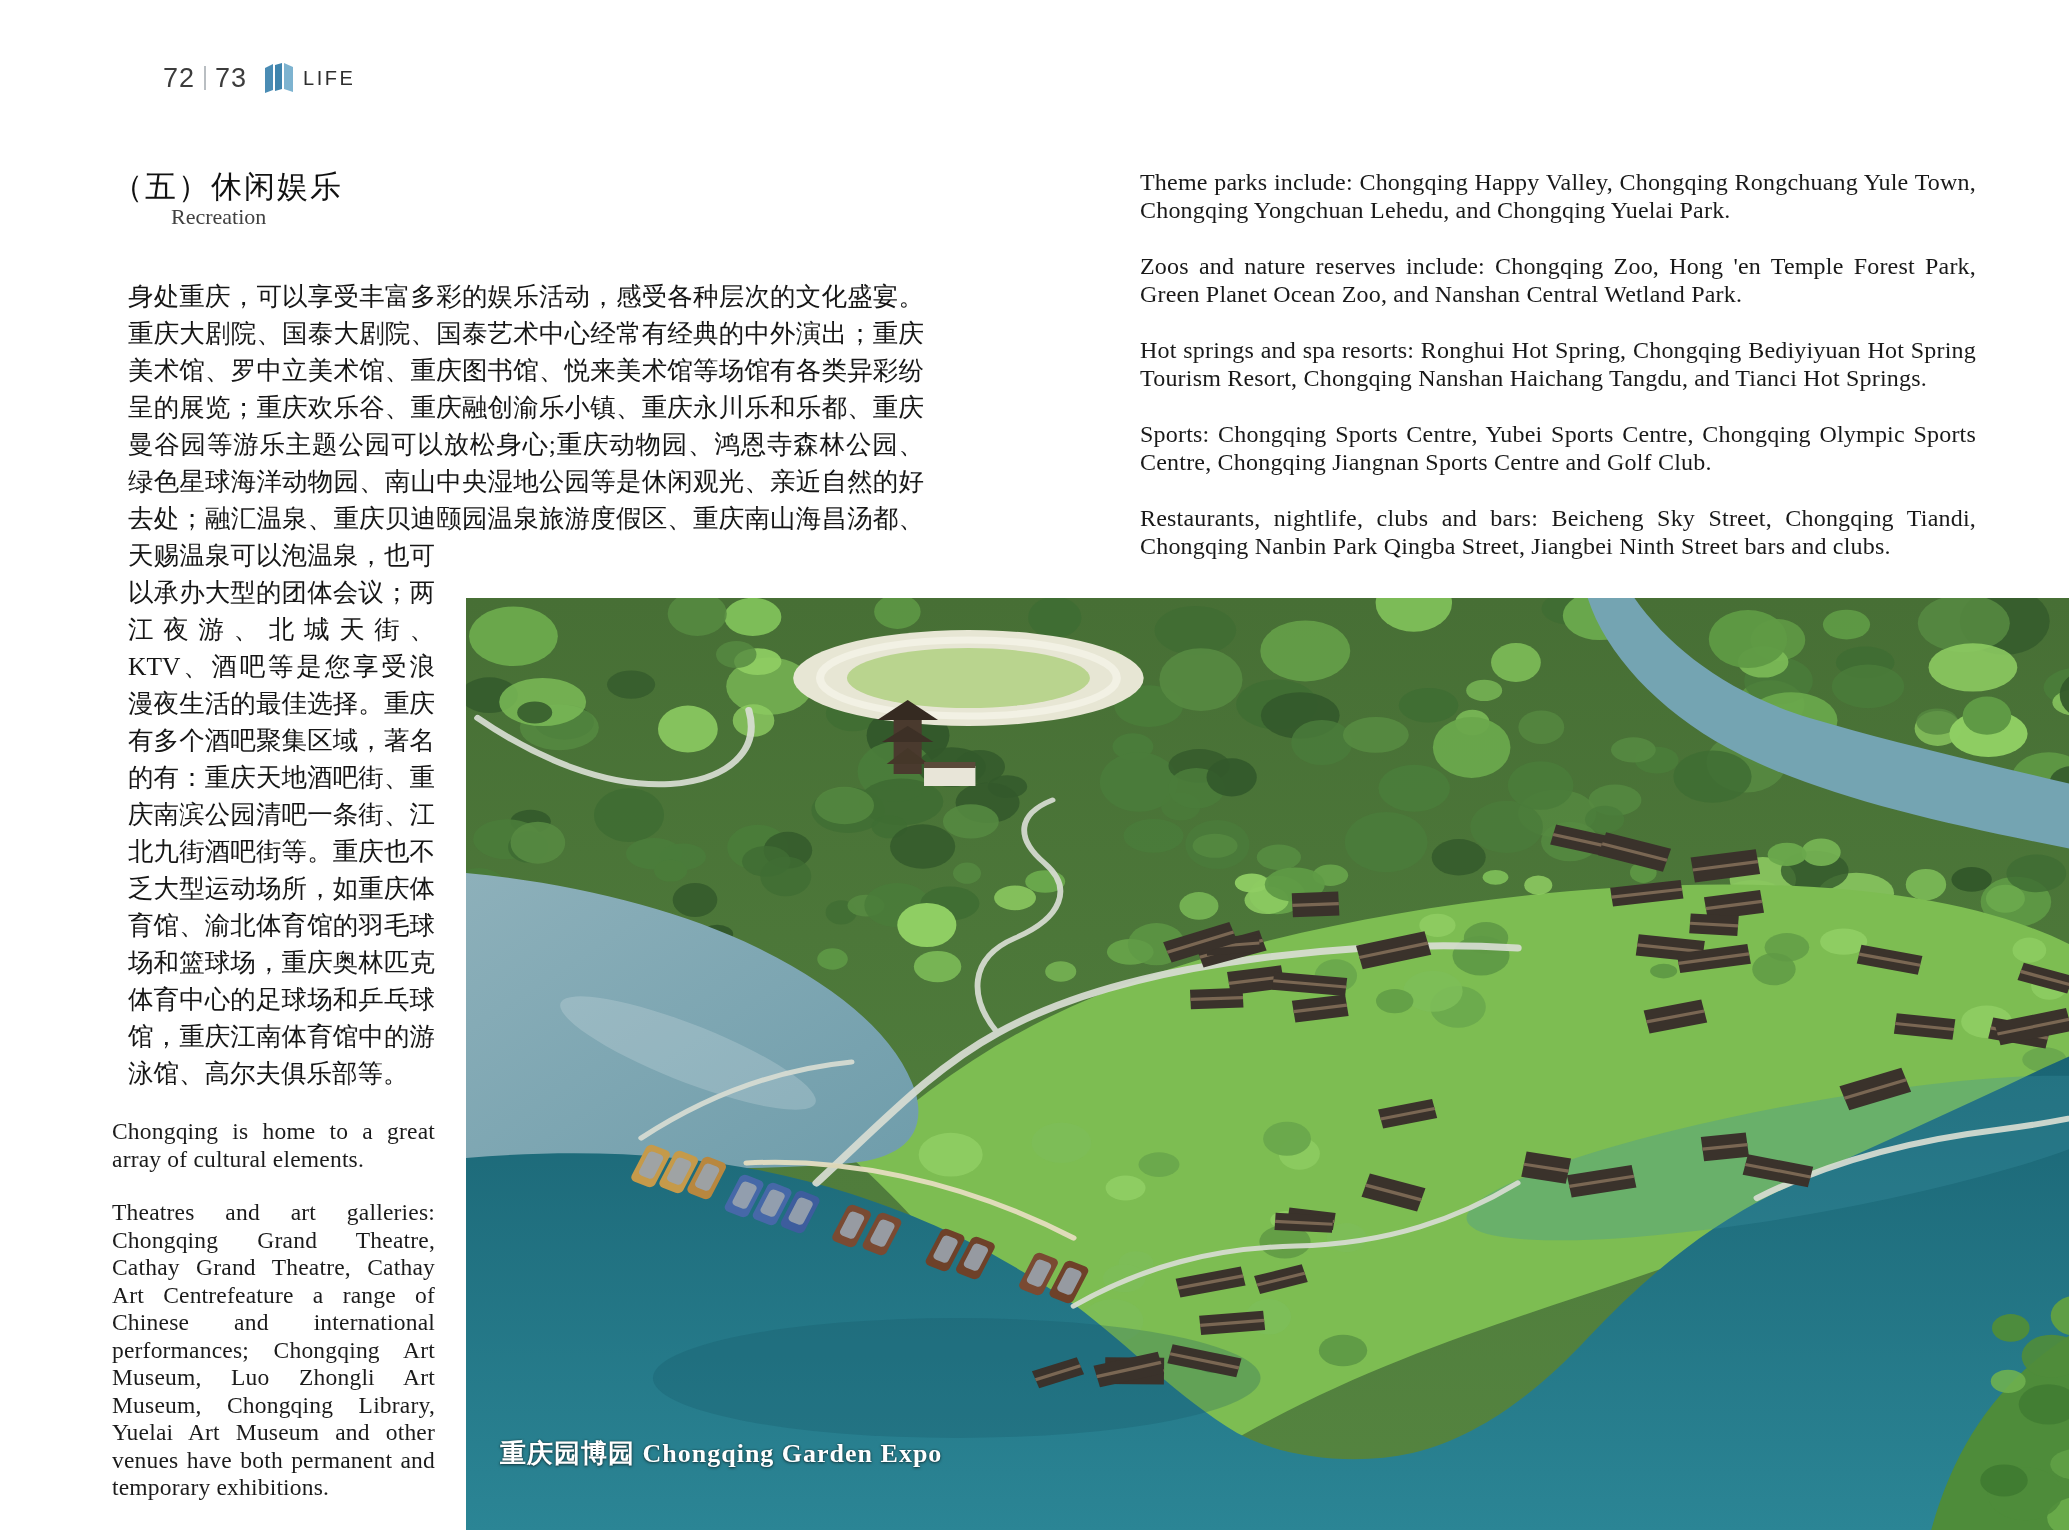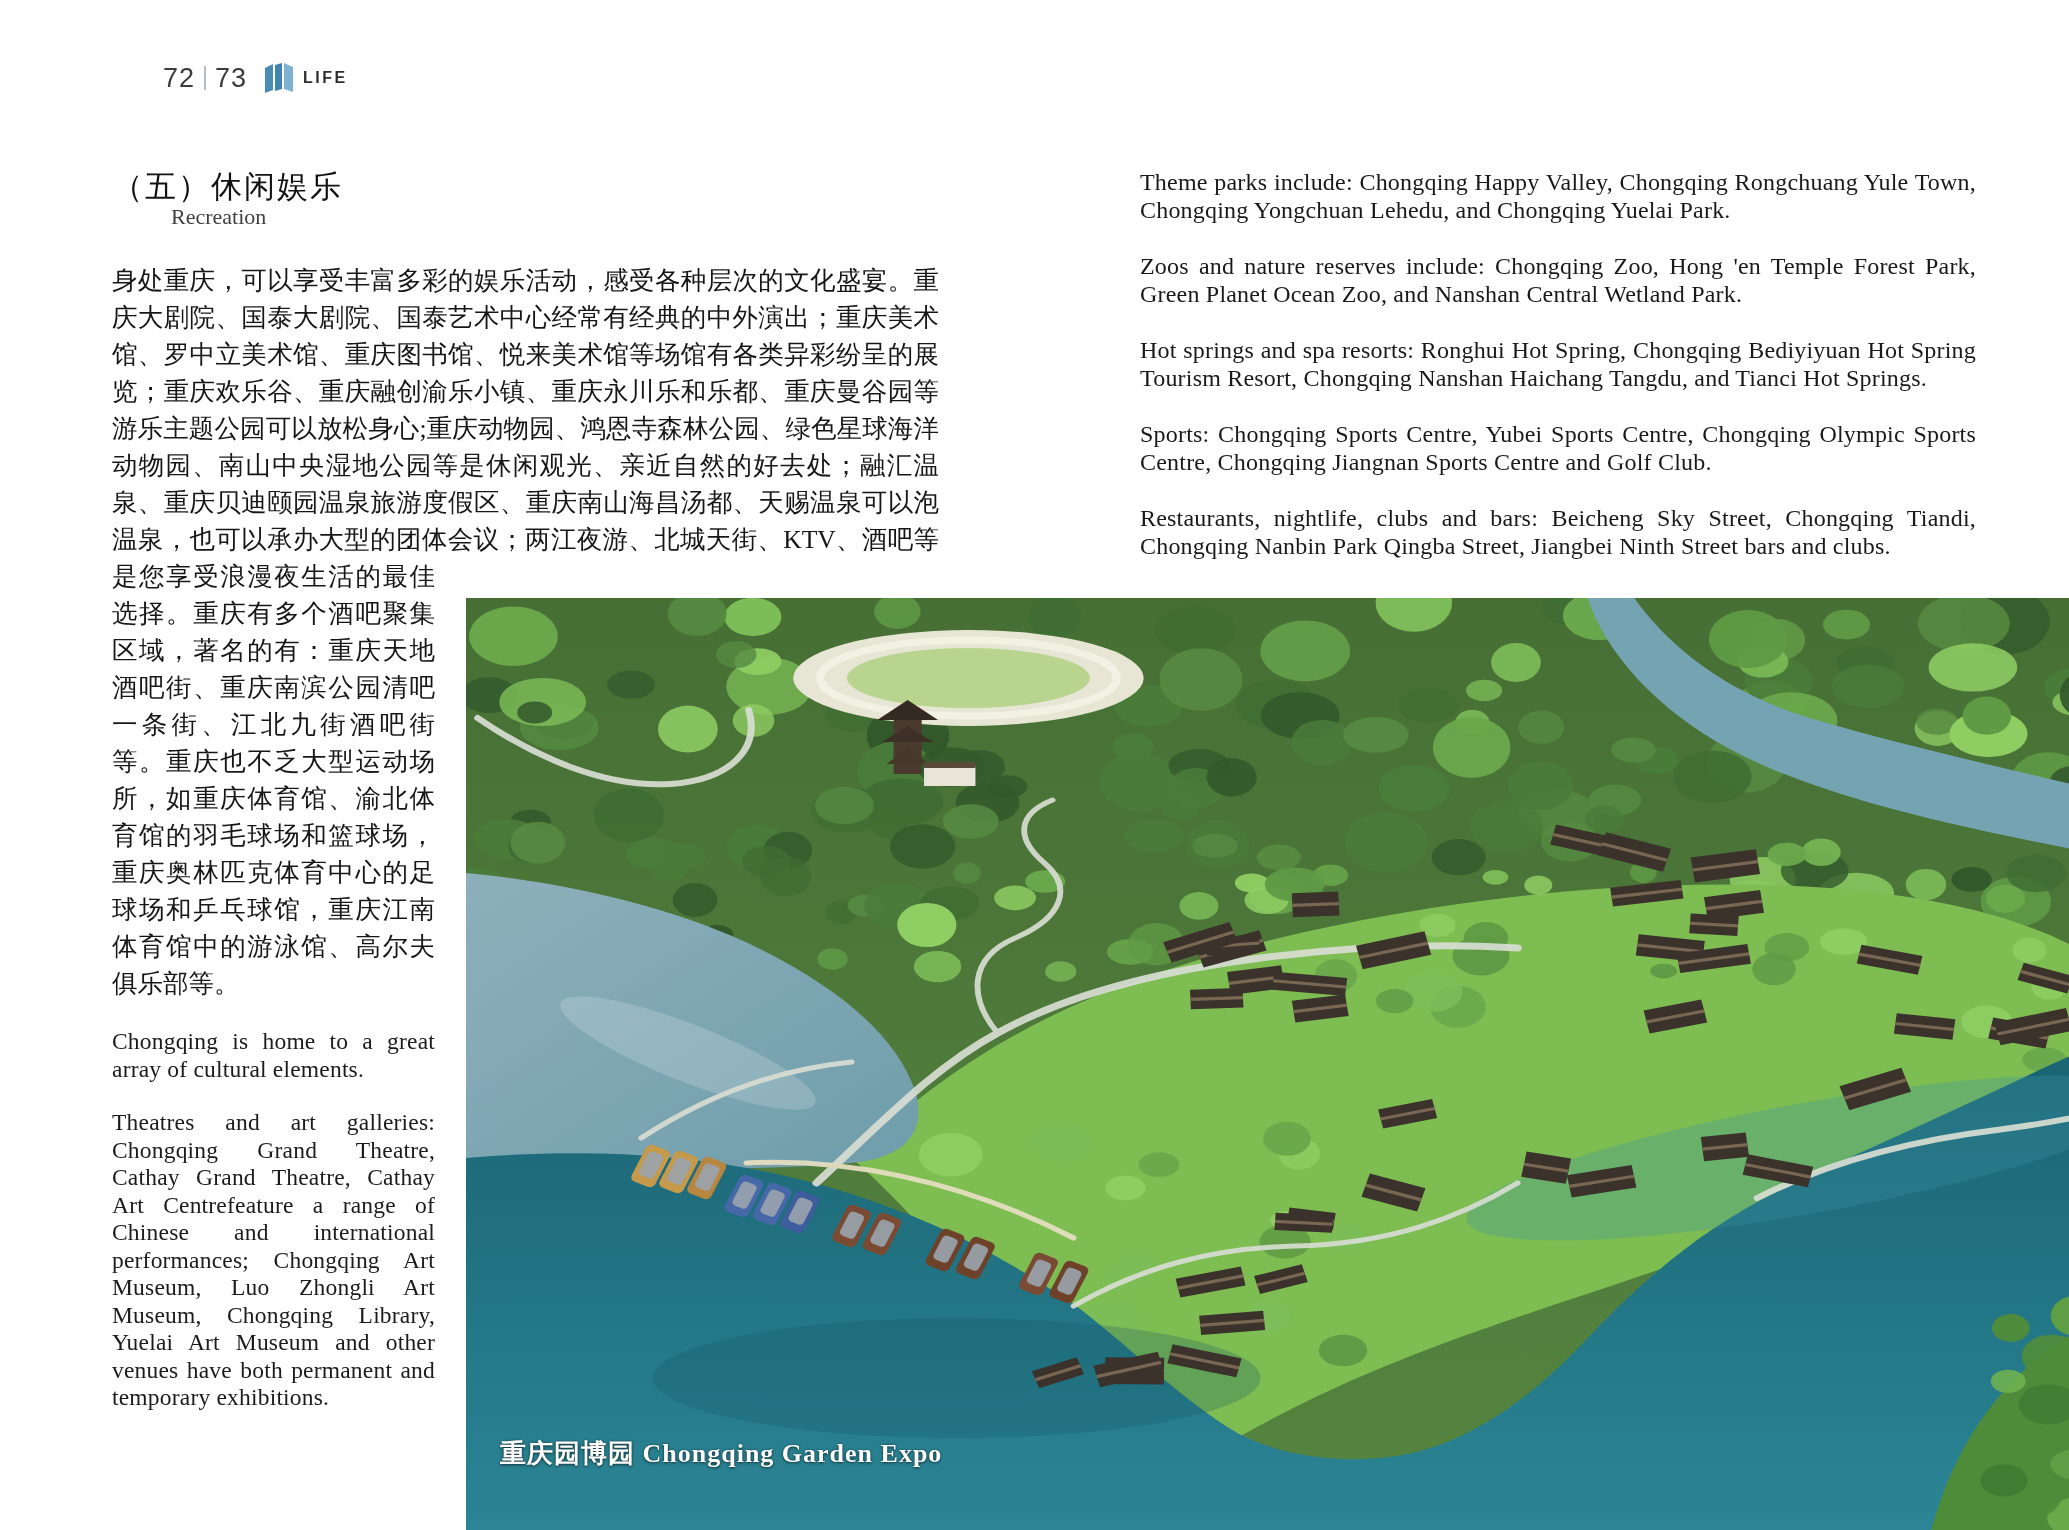--- a/index.html
+++ b/index.html
@@ -6,31 +6,31 @@
   body{
     width:2069px;height:1530px;position:relative;background:#ffffff;
     font-family:"Liberation Serif", serif;color:#1d1d1d;overflow:hidden;
   }
   
   .hdr{position:absolute;left:118px;top:62px;display:flex;align-items:center;
        font-family:"Liberation Sans", sans-serif;margin-left:45px;}
   .pgnums{font-size:27px;color:#3c3c3c;letter-spacing:1px;display:flex;align-items:center;}
   .pg-div{display:inline-block;width:2px;height:24px;background:#b9bec2;margin:0 9px;}
   .logo{width:32px;height:32px;margin:0 8px 0 16px;display:inline-block;}
-  .section-label{font-size:16px;letter-spacing:2.5px;color:#2e2e2e;font-weight:700;}
+  .section-label{font-size:20px;letter-spacing:2.5px;color:#2e2e2e;font-weight:400;}
   
   .h-zh{position:absolute;left:112px;top:166px;margin:0;font-size:31px;font-weight:400;
         color:#111;letter-spacing:2px;font-family:"Liberation Serif", serif;}
   .h-en{position:absolute;left:171px;top:204px;font-size:22px;color:#404040;}
   
   .left-flow{position:absolute;left:112px;top:262px;width:828px;height:1268px;
              text-align:justify;}
   .sp1{float:right;width:1px;height:300px;}
   .sp2{float:right;clear:right;width:505px;height:960px;}
-  .zh-para{margin:0;font-size:25.5px;line-height:37px;color:#161616;
+  .zh-para{margin:16px;font-size:25.5px;line-height:37px;color:#161616;
            font-family:"Liberation Serif", serif;}
   .en-para{margin:26px 0 0 0;font-size:23.5px;line-height:27.5px;color:#1b1b1b;
            letter-spacing:.2px;}
   
   .right-col{position:absolute;left:1140px;top:168px;width:836px;text-align:justify;}
   .right-col p{margin:0 0 28px 0;font-size:24px;line-height:28px;color:#191919;
                letter-spacing:.2px;}
   
   .photo{position:absolute;left:466px;top:598px;width:1873px;height:932px;margin:0;
          overflow:hidden;background:#4d7c3a;}

